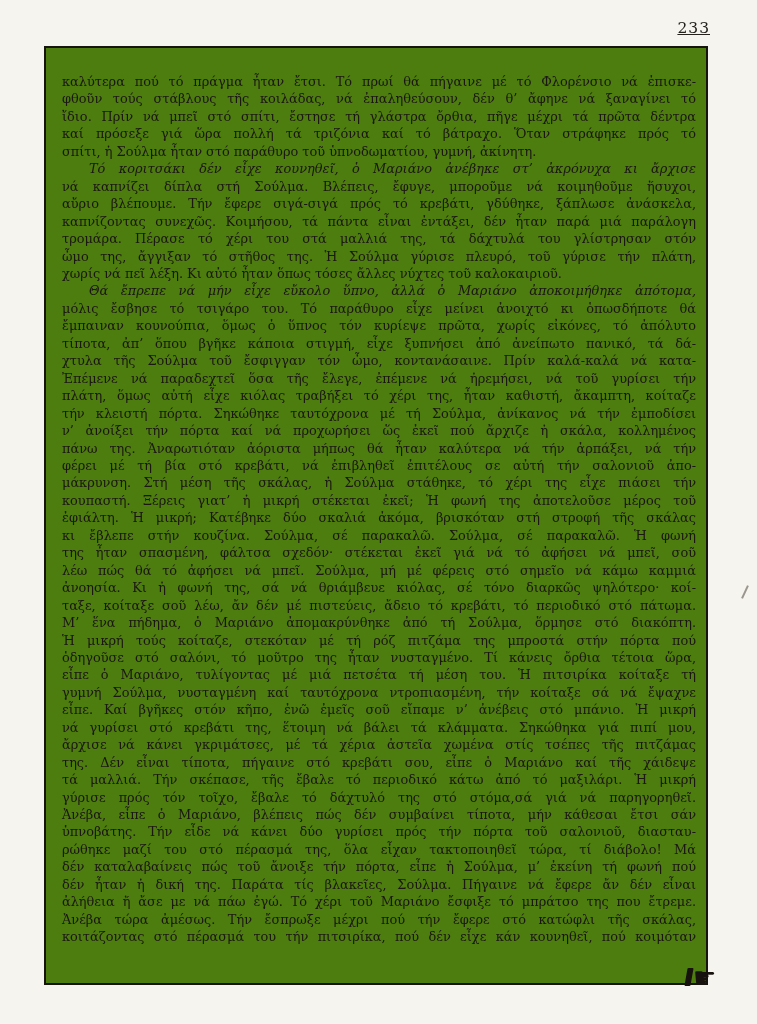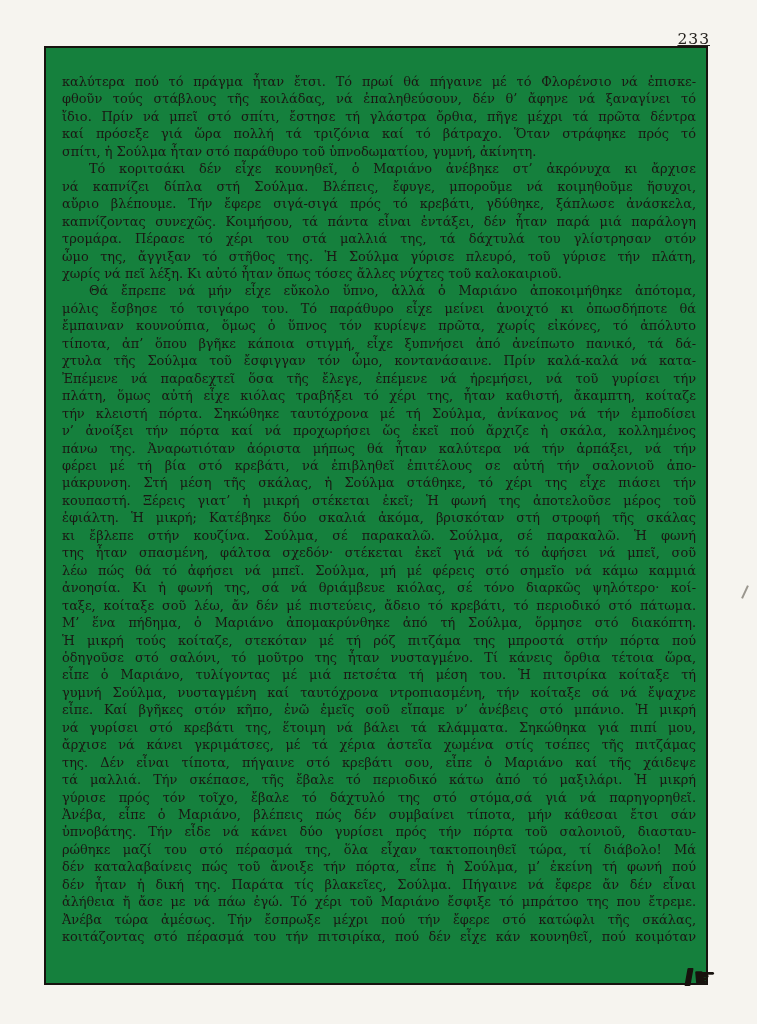--- a/index.html
+++ b/index.html
@@ -2,36 +2,36 @@
 <html><head>
 <meta charset="utf-8">
 <style>
   html,body{margin:0;padding:0;}
   body{
     width:757px;height:1024px;position:relative;overflow:hidden;
     background:#f6f4ef;
     font-family:"DejaVu Serif","Liberation Serif",serif;
   }
   .page-number{
-    position:absolute;top:30px;left:620px;width:90px;
+    position:absolute;top:19px;left:620px;width:90px;
     text-align:right;font-size:15.5px;color:#24211d;letter-spacing:1px;text-decoration:underline;
   }
   .frame{
     position:absolute;left:44px;top:46px;width:664px;height:939px;
-    border:2px solid #17130f;background:#15803d;box-sizing:border-box;
+    border:2px solid #17130f;background:#4d7c0f;box-sizing:border-box;
   }
   .text-block{
     position:absolute;left:16px;top:25px;width:634px;color:#1b1713;
   }
   .line{
     font-size:12.9px;line-height:17.45px;
     text-align:justify;text-align-last:justify;
     white-space:normal;color:#1b1713;
   }
-  .line.indent{text-indent:27px;}
+  .line.indent{text-indent:27px;font-style:italic;}
   .line.endleft{text-align-last:left;}
   .manicule{
     position:absolute;left:686px;top:963px;height:28px;
     display:flex;align-items:center;color:#17120d;
   }
   .manicule-bar{
     display:inline-block;width:6px;height:18px;background:#17120d;
     transform:skewX(-10deg);margin-right:1px;border-radius:1px;
   }
   .manicule-hand{

